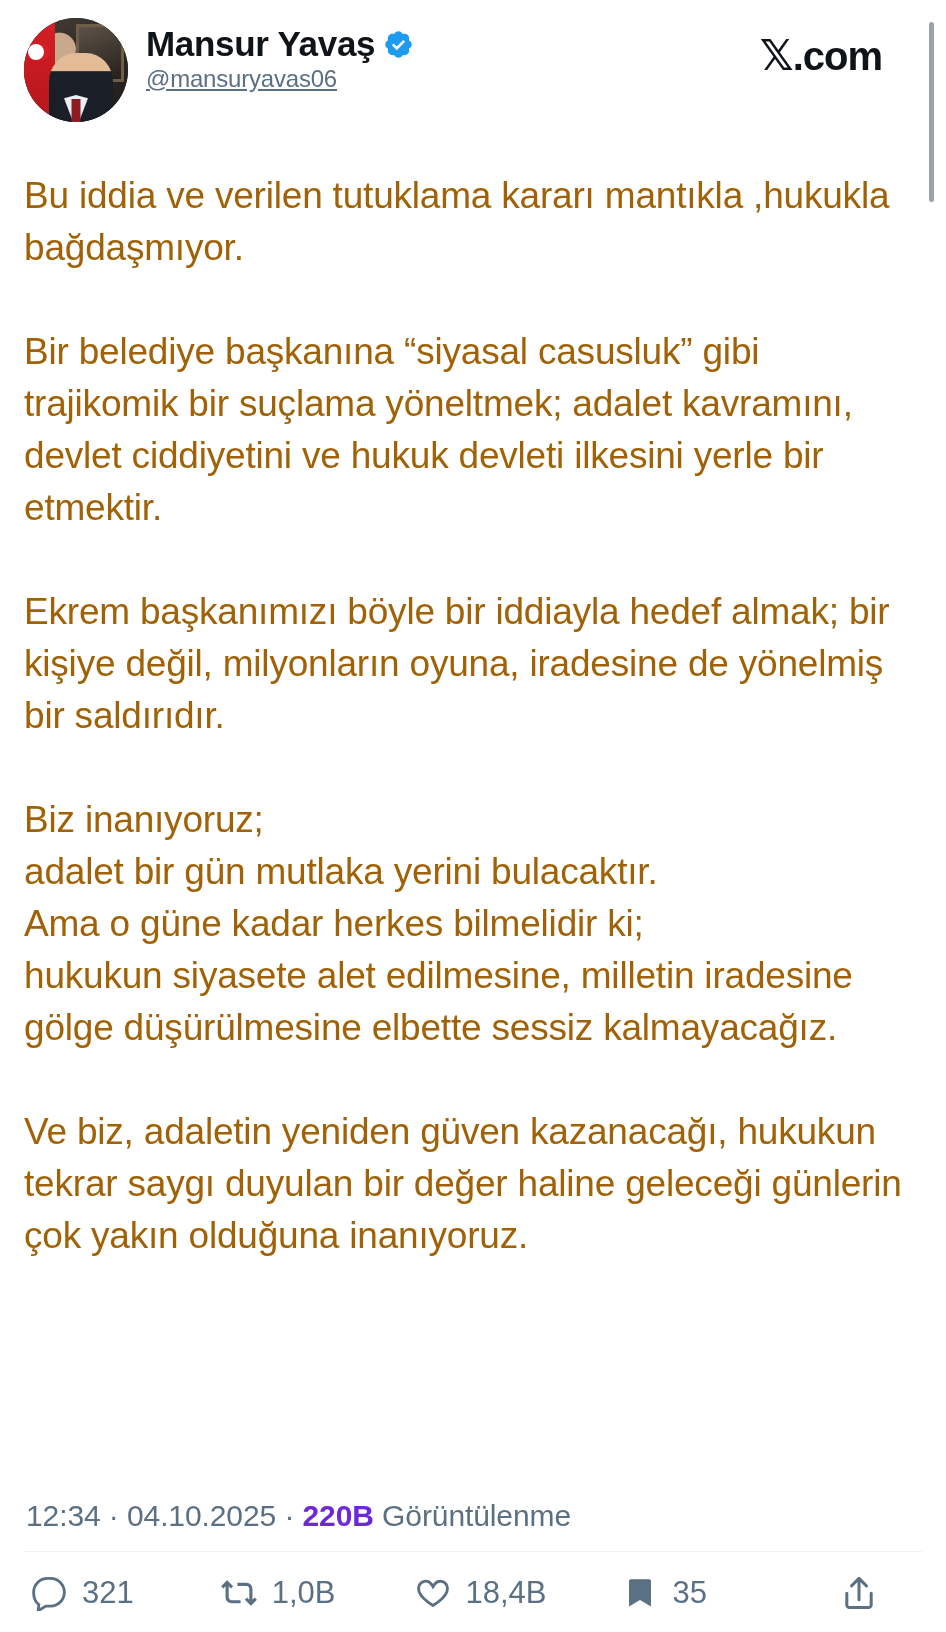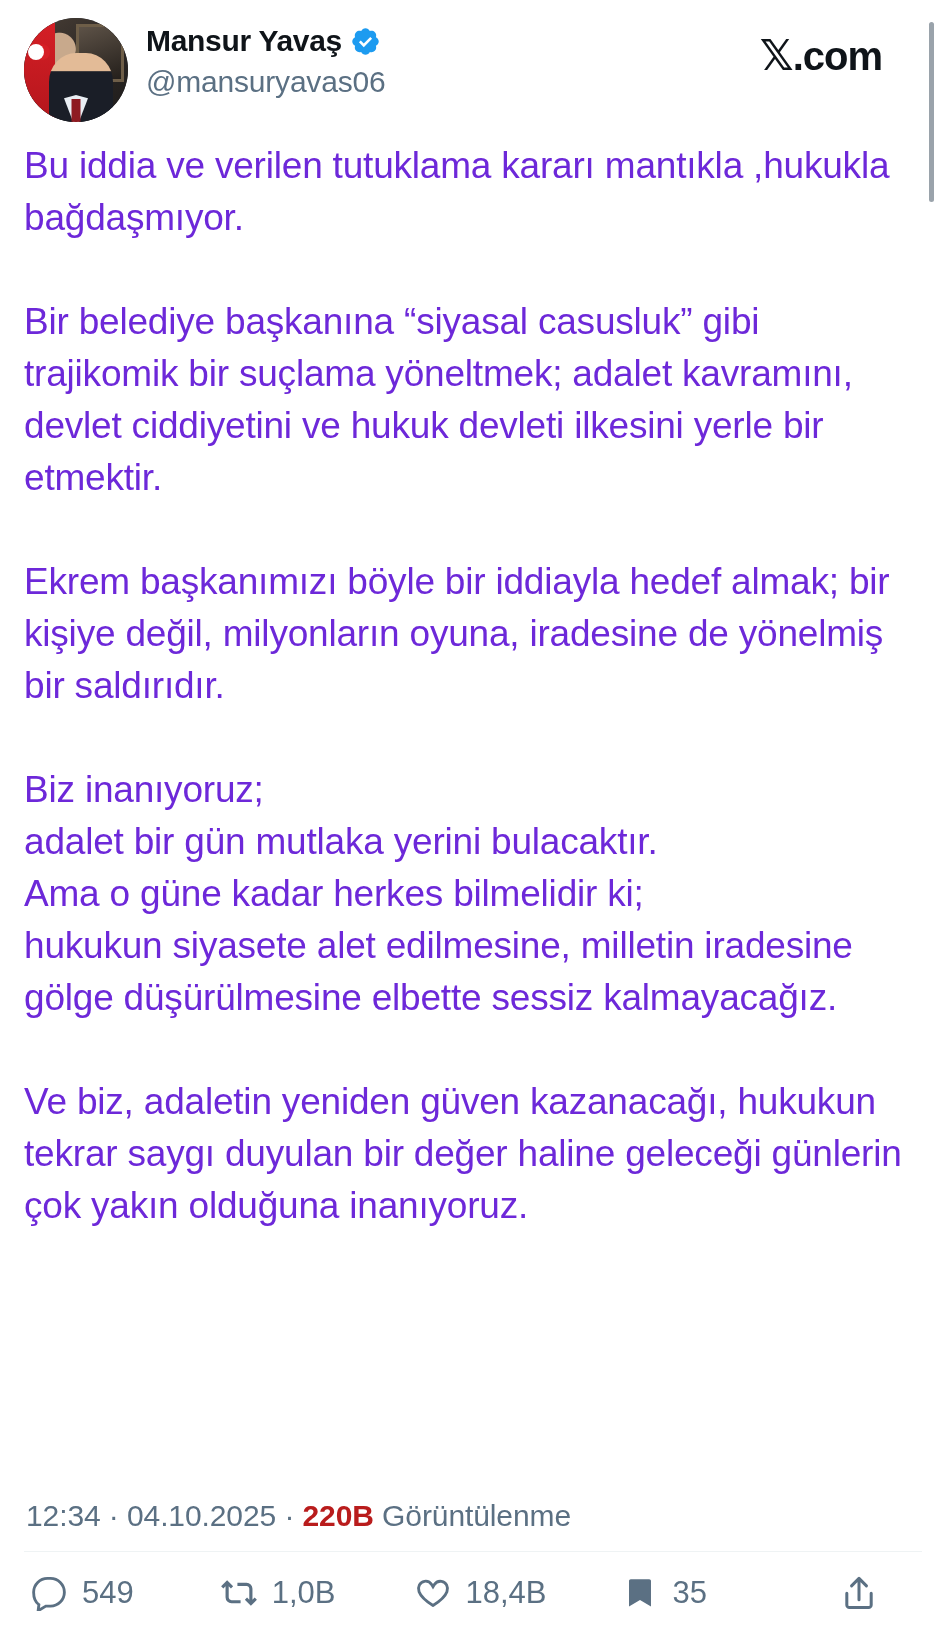--- a/index.html
+++ b/index.html
@@ -103,72 +103,73 @@
   .names {
     padding-top: 6px;
     line-height: 1.16;
   }
   .name-row {
     display: flex;
     align-items: center;
     gap: 8px;
   }
   .display-name {
-    font-size: 30px;
+    font-size: 35px;
     font-weight: 700;
     letter-spacing: -0.3px;
     color: #0f1419;
   }
   .verified {
     width: 31px;
     height: 31px;
     flex: 0 0 31px;
     display: inline-block;
   }
   .handle {
-    font-size: 30px;
+    font-size: 24px;
     color: #5b7083;
-    margin-top: 6px;
     letter-spacing: -0.2px;
+    text-decoration: underline;
   }
   .brand {
     position: absolute;
     right: 40px;
     top: 16px;
     font-size: 40px;
     font-weight: 700;
     color: #0f1419;
     letter-spacing: -1px;
     display: flex;
     align-items: baseline;
   }
   .brand .x-glyph {
     font-family: "DejaVu Sans", sans-serif;
     font-weight: 700;
     font-size: 42px;
     line-height: 1;
   }
   
   .tweet-text {
+    margin-top: 30px;
     font-size: 37px;
     line-height: 52px;
-    color: #6d28d9;
+    color: #a16207;
     letter-spacing: -0.2px;
     white-space: pre-wrap;
     flex: 1 1 auto;
   }
   
   .meta {
     font-size: 30px;
     color: #5b7083;
     padding: 8px 0 18px 2px;
     letter-spacing: -0.1px;
   }
   .meta .views-count {
-    color: #b91c1c;
+    color: #6d28d9;
     font-weight: 700;
     text-align: center;
   }
   .meta .dot {
     color: #5b7083;
   }
   .divider {
     height: 1px;
     background: #eff3f4;
     width: 100%;
@@ -281,21 +282,21 @@
   <div class="divider"></div>
 
   <div class="actions">
 
     <div class="action">
       <span class="ico">
         <svg viewBox="0 0 24 24" width="36" height="36" aria-hidden="true">
           <path fill="none" stroke="#5b7083" stroke-width="1.9" d="M1.75 12.5c0-5.1 4.14-9.25 9.25-9.25h2c5.11 0 9.25 4.15 9.25 9.25 0 5.11-4.14 9.25-9.25 9.25H9.9l-5.15 3.1.5-4.1C2.9 19.1 1.75 16 1.75 12.5z" transform="translate(0,-1)"></path>
         </svg>
       </span>
-      <span>549</span>
+      <span>321</span>
     </div>
 
     <div class="sp-1"></div>
 
     <div class="action">
       <span class="ico">
         <svg viewBox="0 0 24 24" width="38" height="38" aria-hidden="true">
           <path fill="#5b7083" d="M4.5 3.88 8.3 7.7 6.9 9.1 5.5 7.7v7.05c0 .97.78 1.75 1.75 1.75H13v2H7.25A3.75 3.75 0 0 1 3.5 14.75V7.7L2.1 9.1.7 7.7 4.5 3.88zm15 16.24-3.8-3.82 1.4-1.4 1.4 1.4V9.25c0-.97-.78-1.75-1.75-1.75H11v-2h5.75a3.75 3.75 0 0 1 3.75 3.75v7.05l1.4-1.4 1.4 1.4-3.8 3.82z"></path>
         </svg>
       </span>

